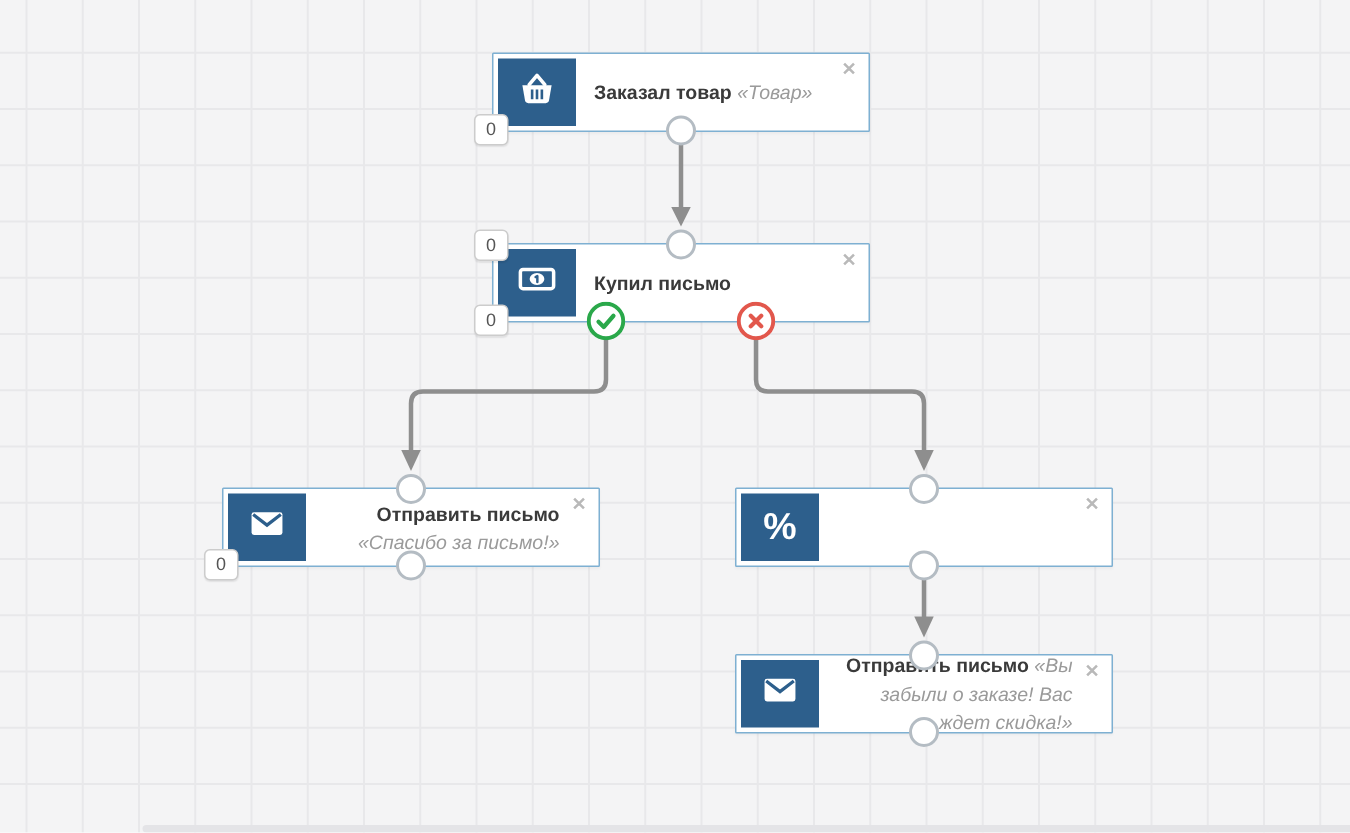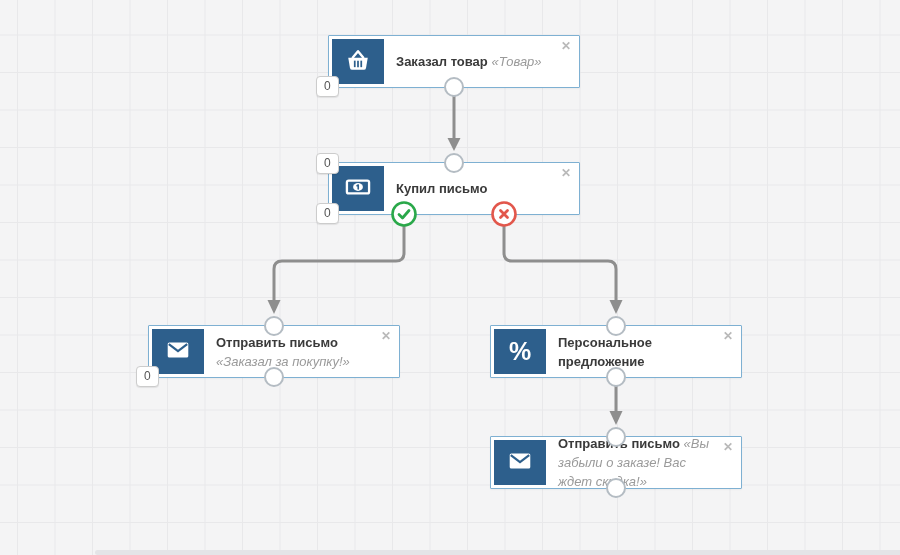--- a/index.html
+++ b/index.html
@@ -42,21 +42,21 @@
     display:flex;align-items:center;
     box-shadow:0 1px 2px rgba(0,0,0,0.04);
   }
   .icon-block{
     position:absolute;left:3px;top:3px;bottom:3px;width:52px;
     background:var(--icon-bg);
     display:flex;align-items:center;justify-content:center;
   }
   .node-text{
     margin-left:67px;margin-right:26px;
-    font-size:13px;line-height:19px;color:var(--title);
+    font-size:13px;line-height:19px;color:var(--title);text-align:right;
   }
   .node-text .t{font-weight:bold;color:var(--title);}
   .node-text .s{font-style:italic;color:var(--subtitle);}
   .close{
     position:absolute;top:3px;right:8px;
     font-size:12px;font-weight:bold;color:var(--close);
     cursor:pointer;line-height:14px;
   }
   .badge{
     position:absolute;z-index:5;
@@ -163,35 +163,31 @@
     <div class="icon-block">
       <span>
         <svg viewBox="0 0 24 24" width="26" height="26">
           <rect x="2.5" y="5" width="19" height="14" rx="1.5" fill="#fff"></rect>
           <path d="M3.5 6.5 L12 13 L20.5 6.5" fill="none" stroke="#2d5f8c" stroke-width="2"></path>
         </svg>
       </span>
     </div>
     <div class="node-text">
       <span class="t">Отправить письмо</span>
-      <span class="s">«Заказал за покупку!»</span>
+      <span class="s">«Спасибо за письмо!»</span>
     </div>
     <span class="close">✕</span>
     <span class="badge" style="left:-13px;bottom:-10px;">0</span>
     <span class="endpoint ep-top"></span>
     <span class="endpoint ep-bottom"></span>
   </div>
 
   <div class="node" style="left:490px;top:325px;">
     <div class="icon-block">
       <span class="pct">%</span>
-    </div>
-    <div class="node-text">
-      <span class="t">Персональное предложение</span>
-      <span class="s"></span>
     </div>
     <span class="close">✕</span>
     <span class="endpoint ep-top"></span>
     <span class="endpoint ep-bottom"></span>
   </div>
 
   <div class="node" style="left:490px;top:436px;">
     <div class="icon-block">
       <span>
         <svg viewBox="0 0 24 24" width="26" height="26">

